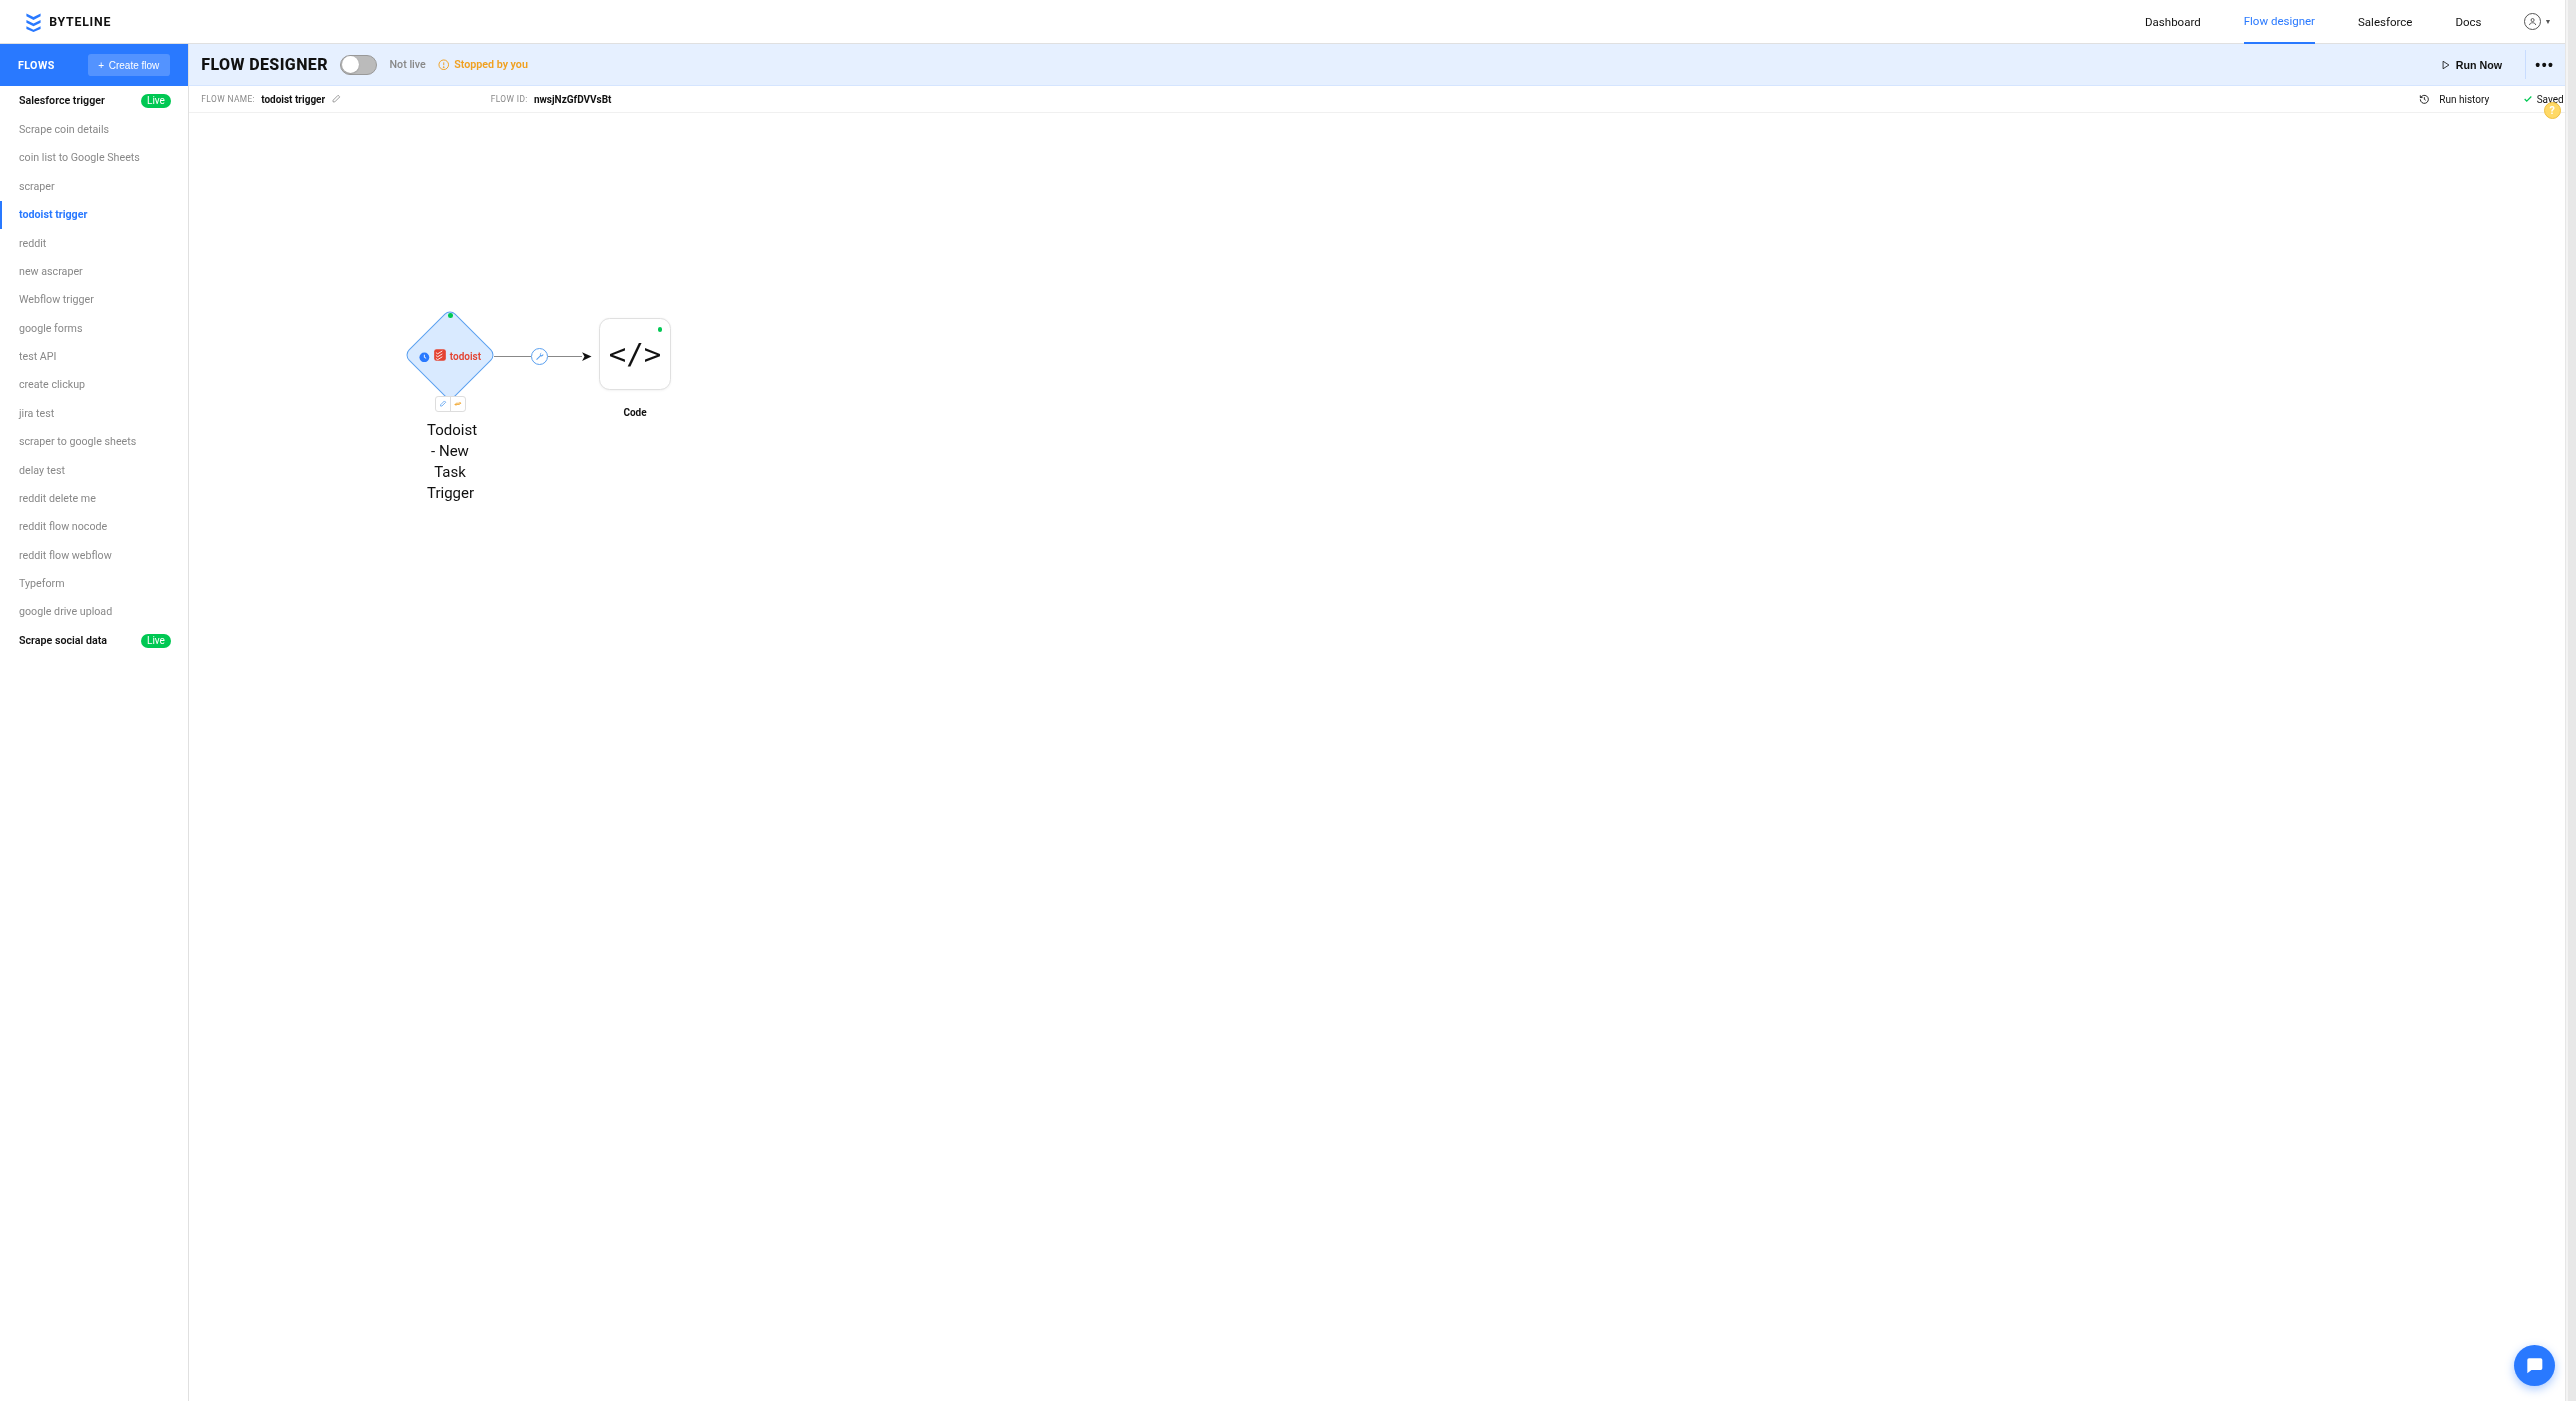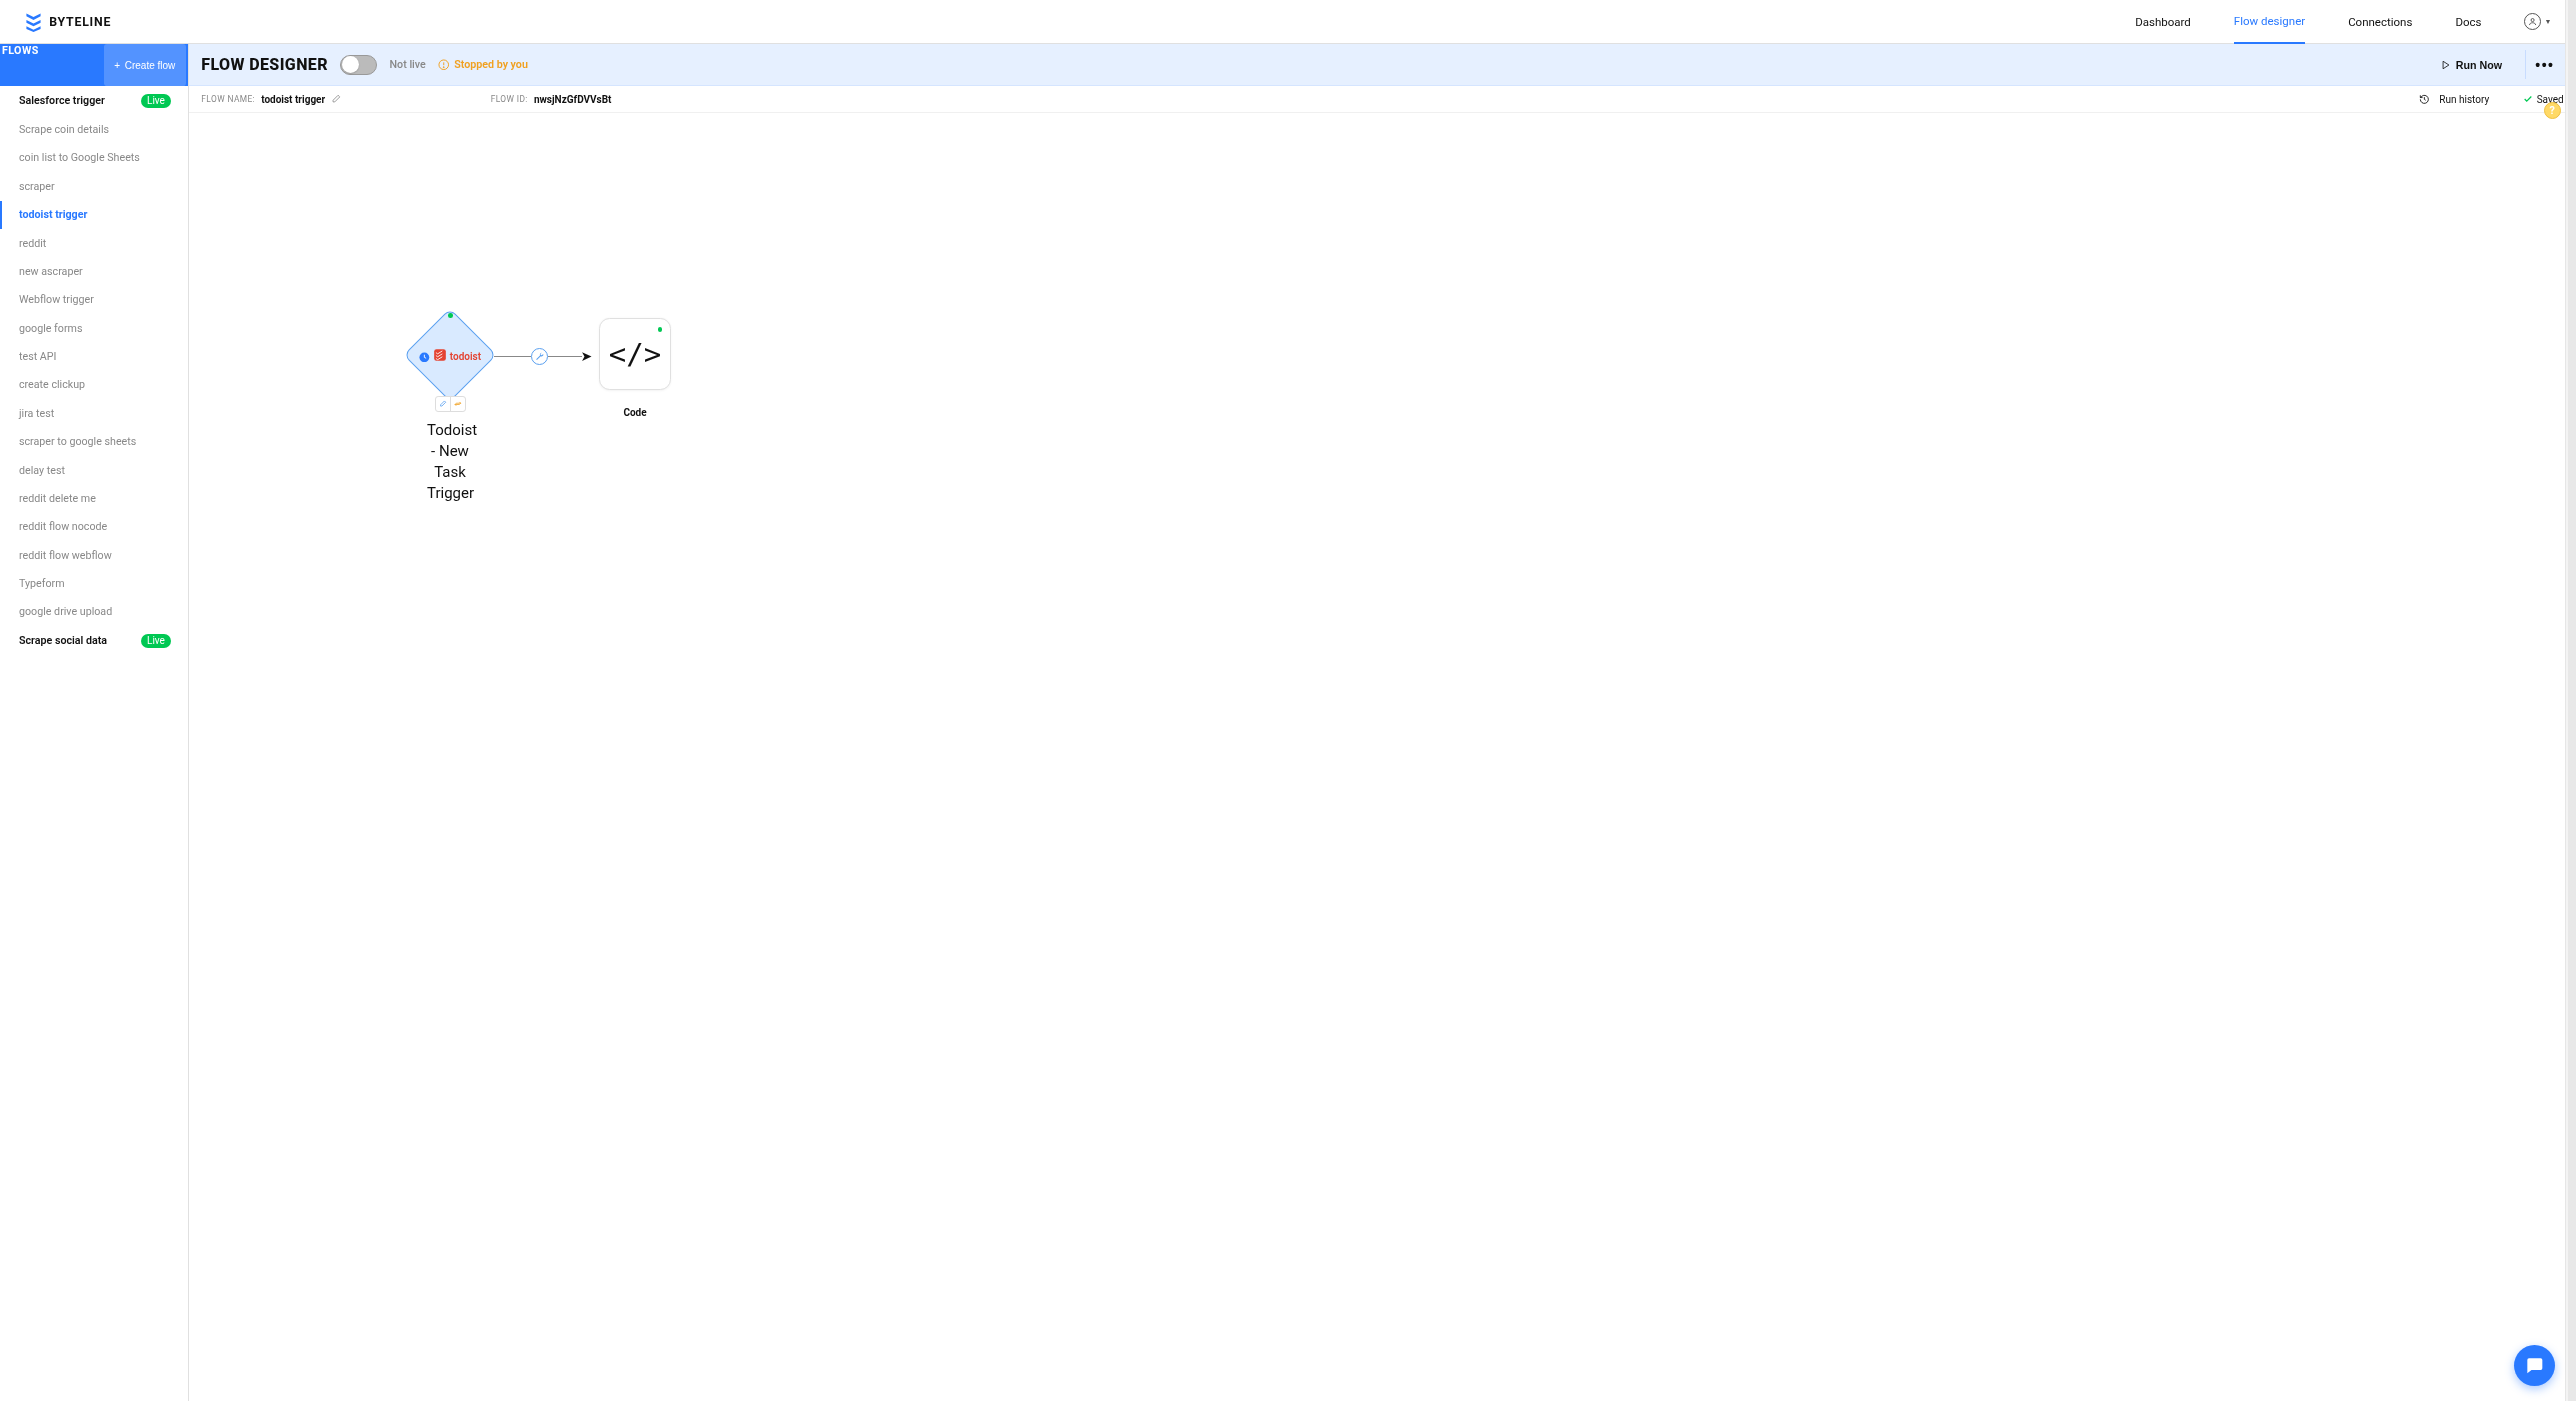--- a/index.html
+++ b/index.html
@@ -27,22 +27,23 @@
 
 .layout { display: flex; height: calc(100vh - 44px); position: relative; }
 
 
 .sidebar { width: 189px; background: #fff; border-right: 0.8px solid #e0e0e0; display: flex; flex-direction: column; }
 .sidebar-header {
   background: #2979ff;
   color: #fff;
   height: 42px;
   display: flex;
+  align-items: center;
   justify-content: space-between;
-  padding: 0 2px;
+  padding: 0 18px;
 }
 .sidebar-title { font-weight: 700; font-size: 10.7px; letter-spacing: 0.4px; }
 .create-flow-btn {
   background: rgba(255,255,255,0.2);
   border: none;
   color: #fff;
   padding: 5.4px 10.7px;
   border-radius: 3.1px;
   font-size: 10px;
   font-weight: 500;
@@ -251,21 +252,21 @@
 <div class="topnav">
   <div class="logo">
     <svg class="logo-icon" viewBox="0 0 24 28">
       <path d="M2 2 L12 7 L22 2 L22 6 L12 11 L2 6 Z M2 11 L12 16 L22 11 L22 15 L12 20 L2 15 Z M2 20 L12 25 L22 20 L22 24 L12 28 L2 24 Z" fill="#2979ff"></path>
     </svg>
     <span class="logo-text">BYTELINE</span>
   </div>
   <div class="nav-links">
     <a class="nav-link">Dashboard</a>
     <a class="nav-link active">Flow designer</a>
-    <a class="nav-link">Connections</a>
+    <a class="nav-link">Salesforce</a>
     <a class="nav-link">Docs</a>
     <div class="user-menu">
       <div class="avatar-circle">
         <svg width="9.2" height="9.2" viewBox="0 0 24 24" fill="none" stroke="#555" stroke-width="2.5">
             <circle cx="12" cy="8" r="4"></circle>
             <path d="M4 21c0-4 4-6 8-6s8 2 8 6"></path>
           </svg>
       </div>
       <span style="font-size:7px;color:#555;">▼</span>
     </div>

